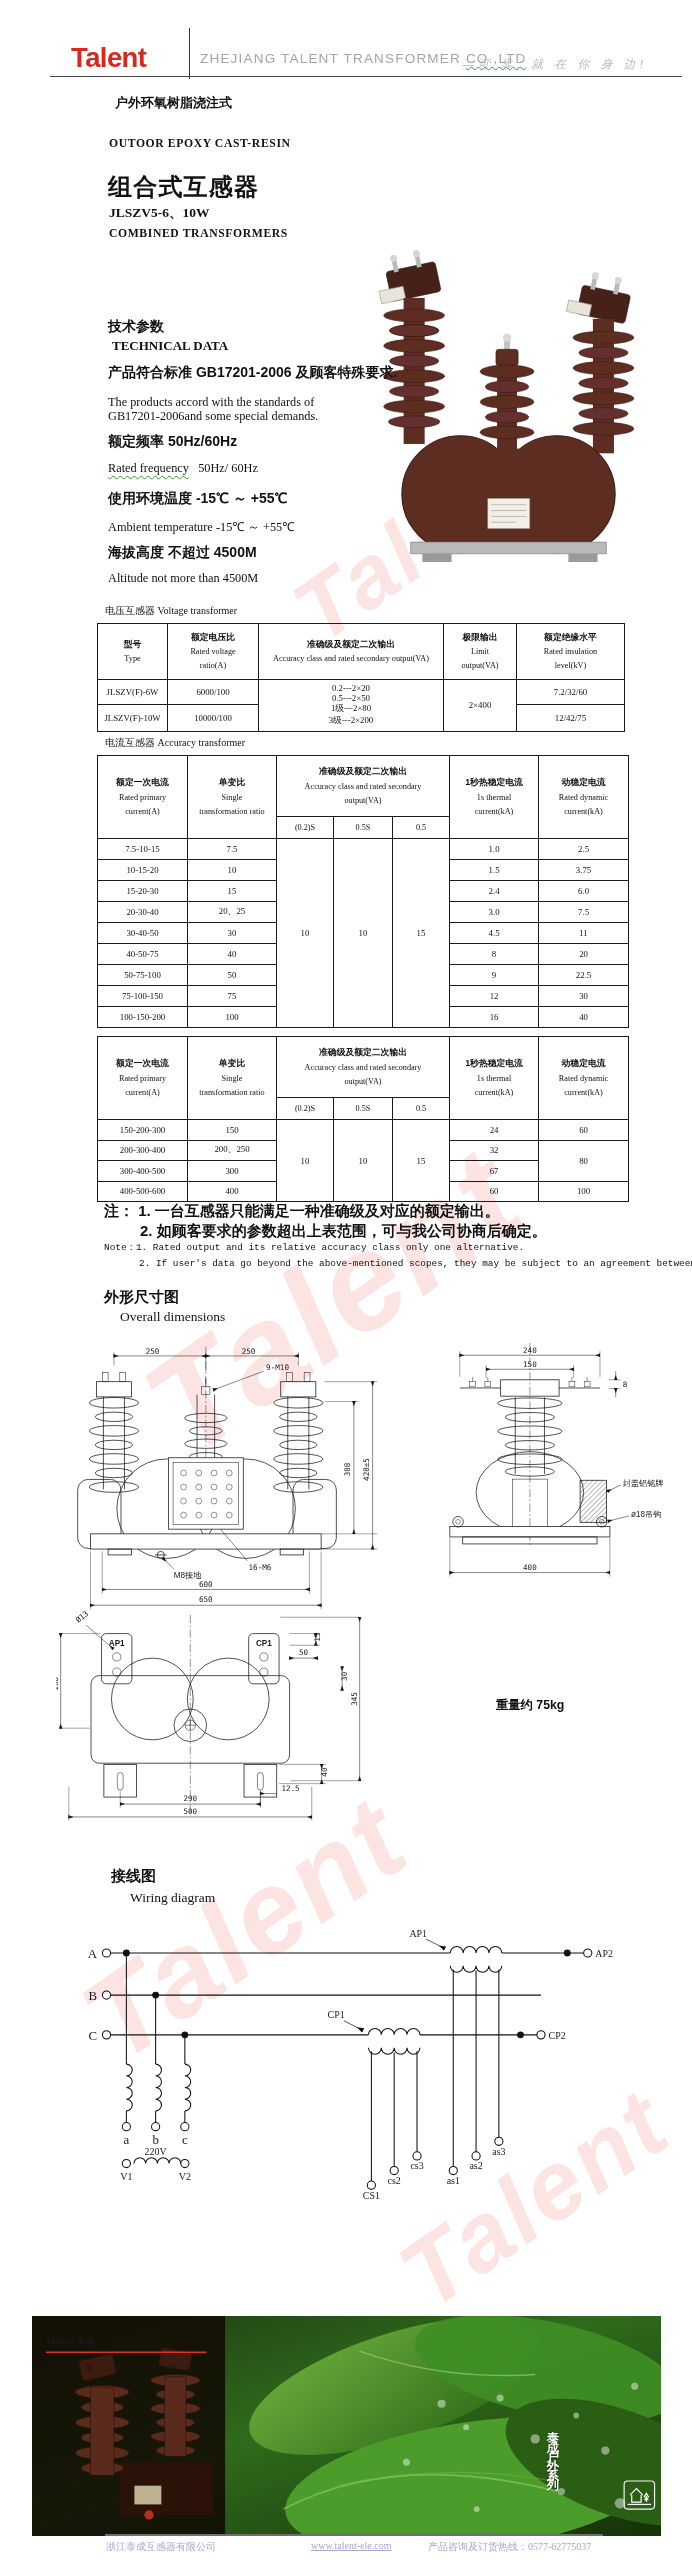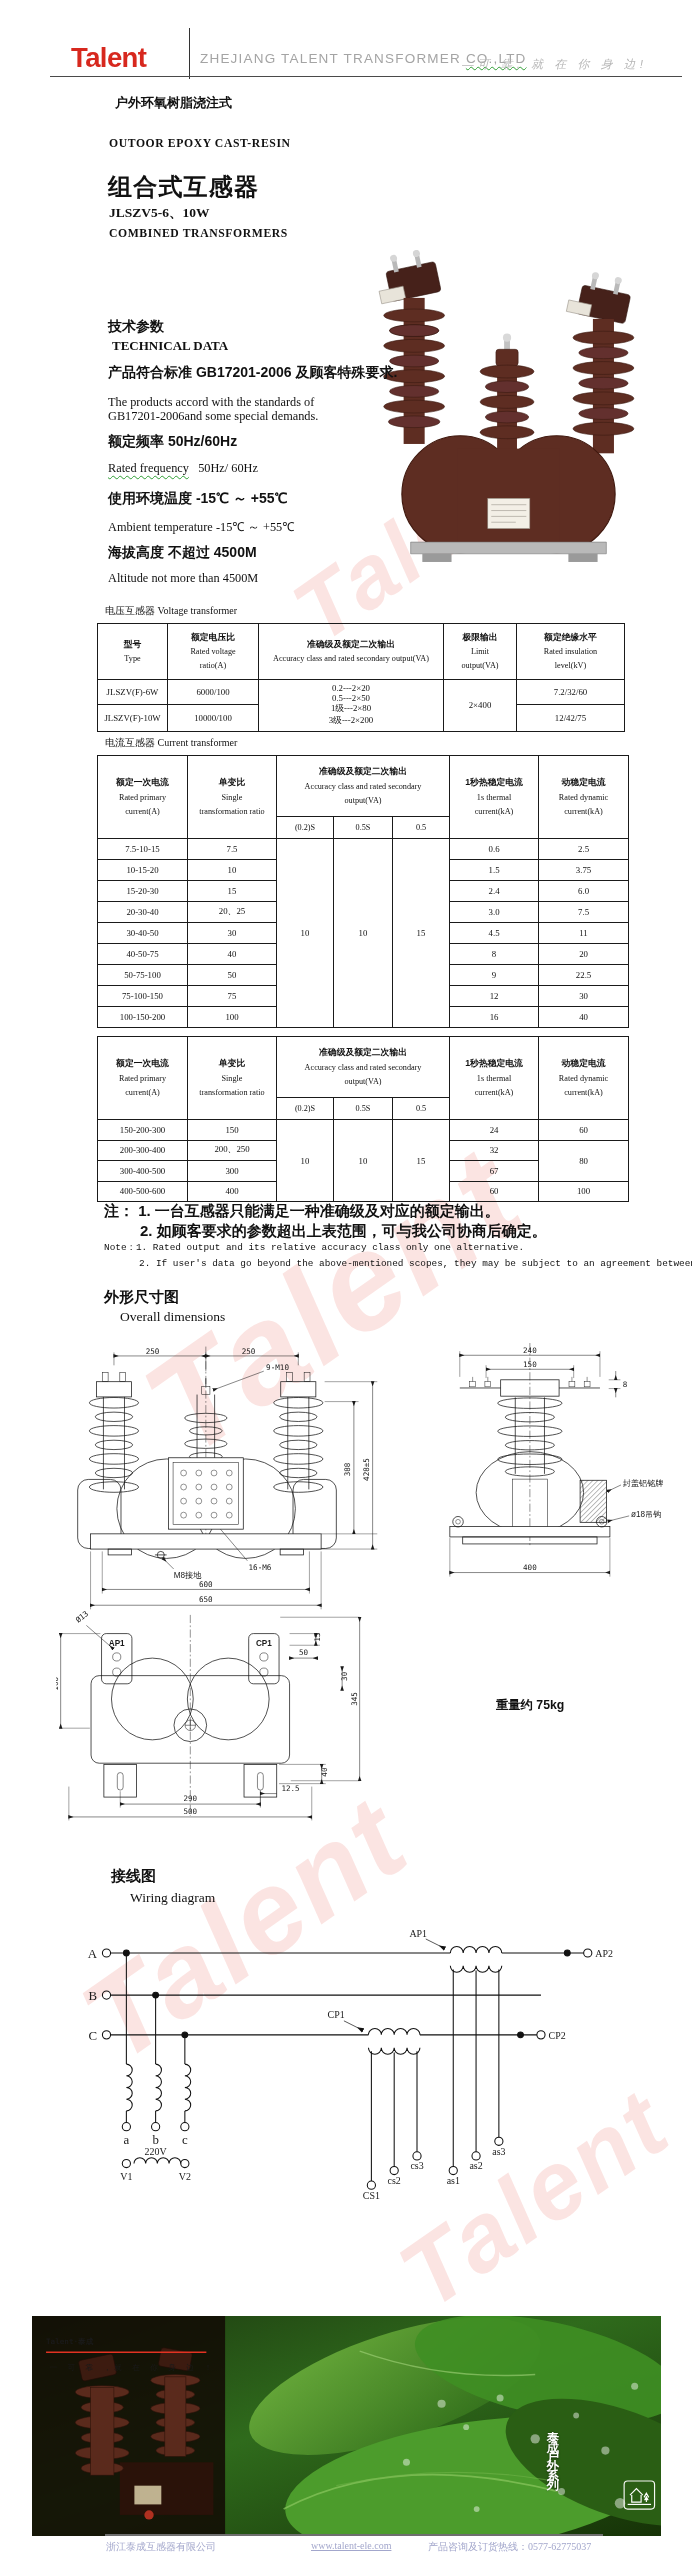--- a/index.html
+++ b/index.html
@@ -200,21 +200,21 @@
     <tr style="height:27px;">
       <td class="dval">JLSZV(F)-10W</td>
       <td class="dval">10000/100</td>
       <td class="dval">12/42/75</td>
     </tr>
   </tbody>
     </table>
 
   <div class="abs z" style="left:105px;top:736px;">
     <span class="seclab-cn">电流互感器</span>
-    <span class="seclab-en">Current transformer</span>
+    <span class="seclab-en">Accuracy transformer</span>
   </div>
 
   <table class="spec abs z" style="left:97px;top:755px;width:532px;">
     <colgroup>
         <col style="width:90px">
         <col style="width:89px">
         <col style="width:57px">
         <col style="width:59px">
         <col style="width:57px">
         <col style="width:89px">
@@ -252,21 +252,21 @@
       <th class="hen">(0.2)S</th>
       <th class="hen">0.5S</th>
       <th class="hen">0.5</th>
     </tr>
     <tr style="height:21px;">
       <td class="dval">7.5-10-15</td>
       <td class="dval">7.5</td>
       <td class="dval" rowspan="9">10</td>
       <td class="dval" rowspan="9">10</td>
       <td class="dval" rowspan="9">15</td>
-      <td class="dval">0.6</td>
+      <td class="dval">1.0</td>
       <td class="dval">2.5</td>
     </tr>
     <tr style="height:21px;">
           <td class="dval">10-15-20</td>
           <td class="dval">10</td>
           <td class="dval">1.5</td>
           <td class="dval">3.75</td>
         </tr>
     <tr style="height:21px;">
           <td class="dval">15-20-30</td>

